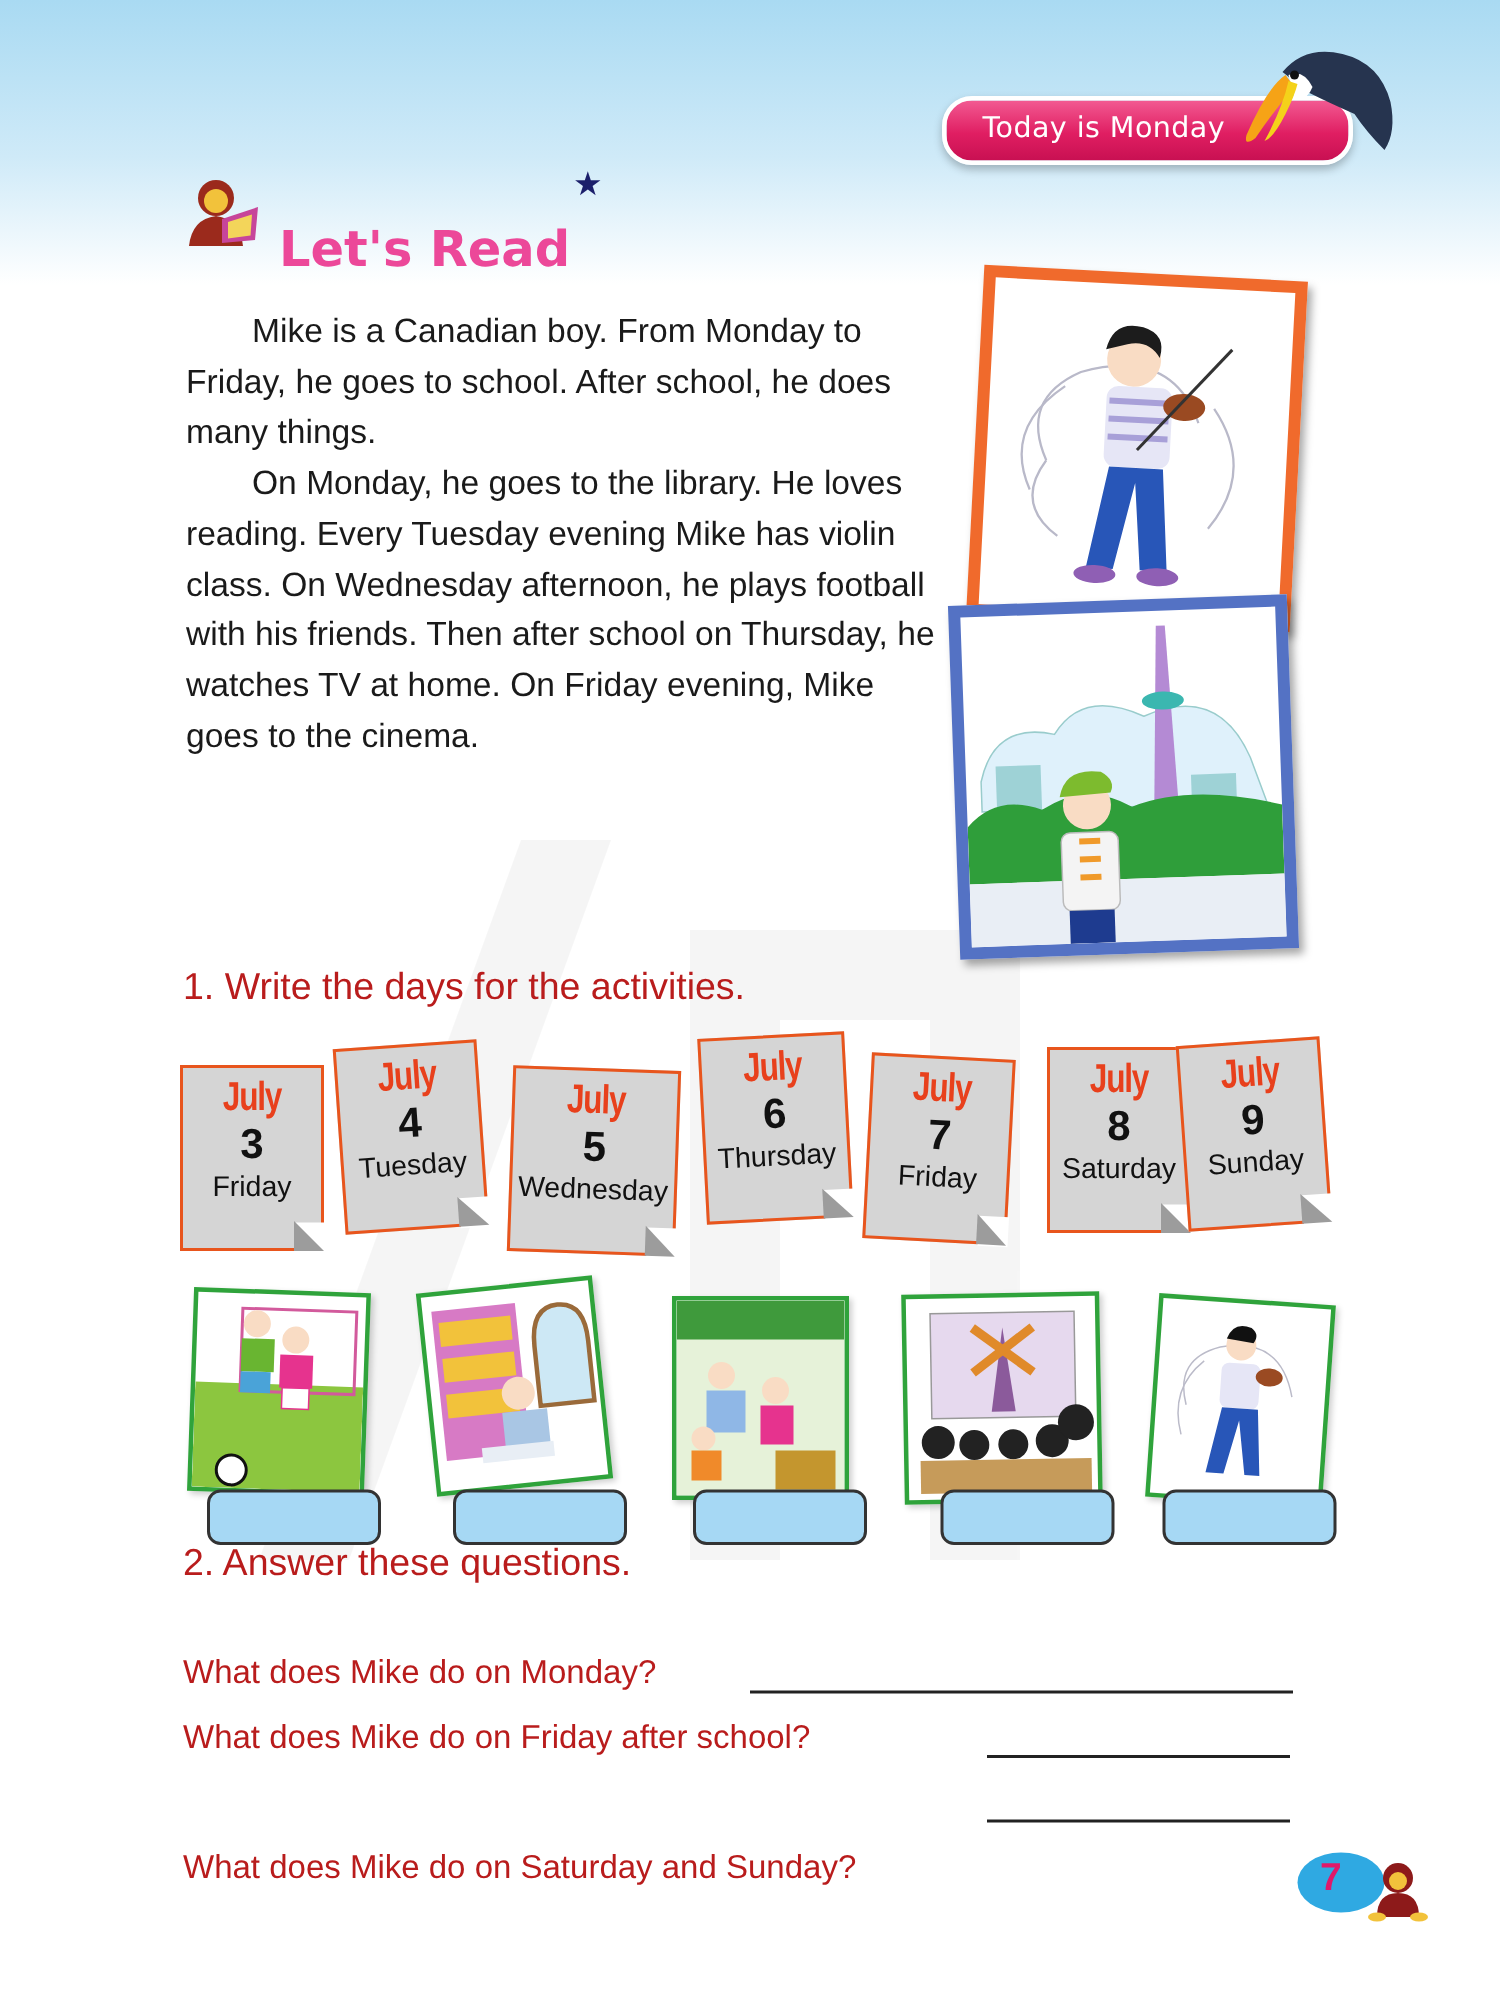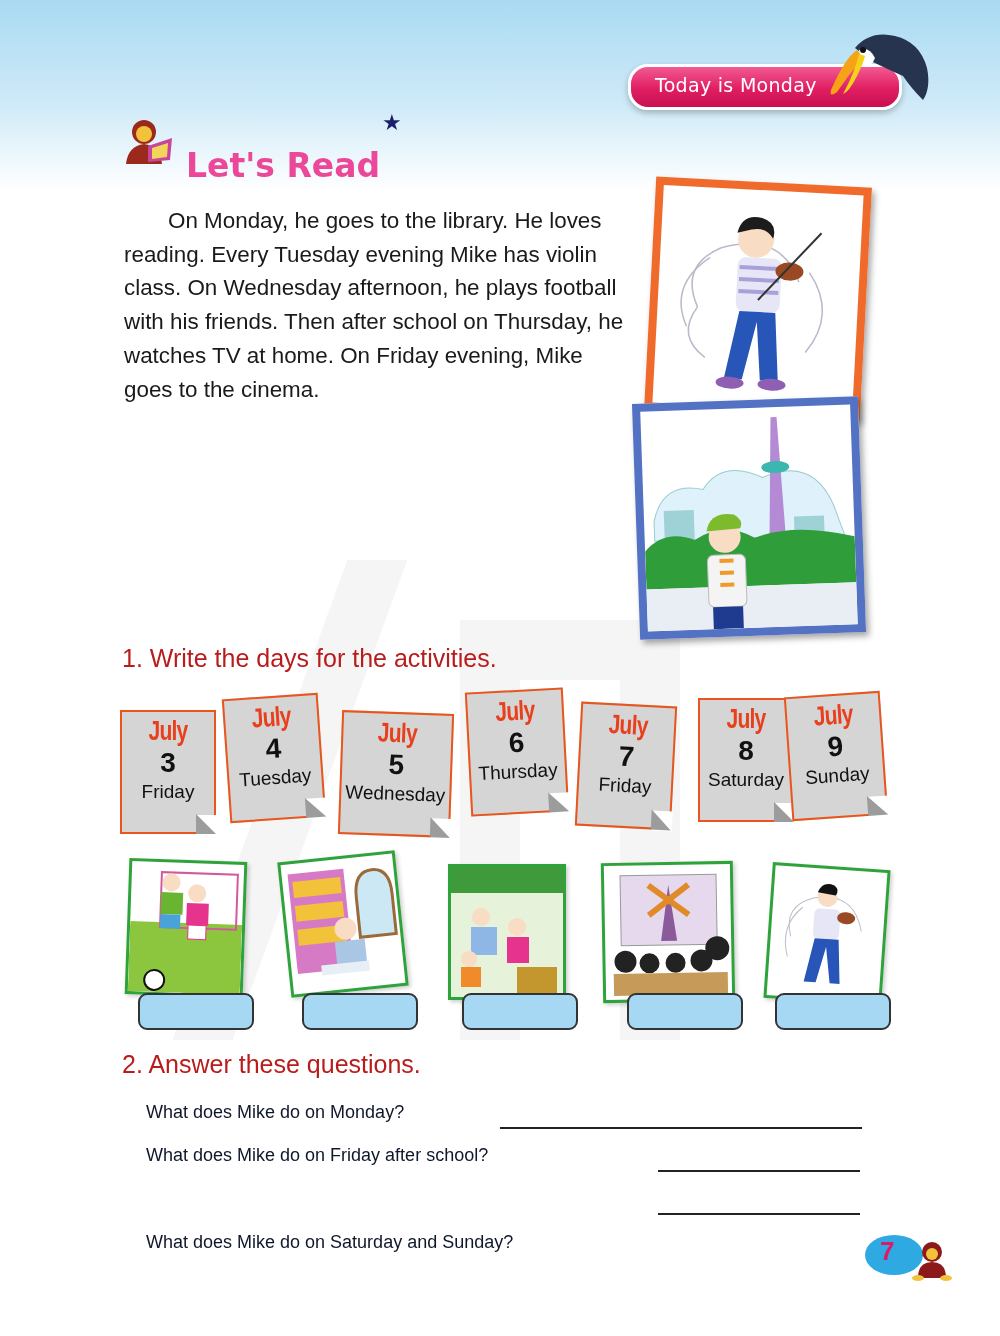--- a/index.html
+++ b/index.html
@@ -19,33 +19,33 @@
   
   .story{position:absolute;left:124px;top:204px;width:510px;font-size:22.4px;line-height:33.7px;color:#1a1a1a;}
   .story p{margin:0;text-indent:44px;}
   
   .pic{position:absolute;background:#fff;box-shadow:3px 4px 6px rgba(0,0,0,0.35);}
   .pic-violin{left:650px;top:182px;width:200px;height:218px;border:8px solid #f06a2c;transform:rotate(3deg);}
   .pic-tower{left:636px;top:400px;width:210px;height:220px;border:8px solid #5472c4;transform:rotate(-2deg);}
   
   .heading{position:absolute;left:122px;font-size:25px;color:#b91c1c;}
   .h1{top:644px;}
-  .h2{top:1050px;}
+  .h2{top:1028px;}
   
   .cal{position:absolute;width:92px;height:120px;background:#d5d5d5;border:2px solid #e8551d;text-align:center;}
   .cal .month{display:block;margin-top:4px;font-family:"Liberation Sans",sans-serif;font-weight:bold;font-size:27px;color:#e8401c;transform:scaleX(0.78);letter-spacing:-1px;}
   .cal .daynum{display:block;margin-top:0;font-weight:bold;font-size:28px;color:#111;}
   .cal .dayname{display:block;margin-top:2px;font-size:19px;color:#111;white-space:nowrap;}
   .cal .curl{position:absolute;right:-2px;bottom:-2px;width:0;height:0;border-left:20px solid #9c9c9c;border-top:20px solid transparent;}
   .cal .curl-bg{position:absolute;right:-3px;bottom:-3px;width:20px;height:20px;background:#fff;}
   
   .act{position:absolute;width:112px;height:130px;background:#fff;border:3px solid #2fa33b;box-shadow:2px 2px 4px rgba(0,0,0,0.2);overflow:hidden;}
   .answer-box{position:absolute;width:112px;height:33px;border-radius:9px;background:#a6d8f4;border:2px solid #333;}
   
-  .q{position:absolute;left:122px;font-size:18px;color:#0f172a;white-space:nowrap;margin-left:24px;}
+  .q{position:absolute;left:122px;font-size:22px;color:#b91c1c;white-space:nowrap;}
   .qline{position:absolute;border-bottom:2px solid #222;height:0;}
   
   .page-oval{position:absolute;left:865px;top:1235px;width:58px;height:40px;border-radius:50%;background:#2fa9e2;}
   .page-num{position:absolute;left:880px;top:1236px;font-weight:bold;font-size:26px;color:#e0186a;}
   .monkey-sit{position:absolute;left:912px;top:1240px;width:40px;height:42px;}
 </style>
 </head>
 <body>
 
 <div class="top-gradient"></div>
@@ -74,20 +74,21 @@
     <circle cx="22" cy="18" r="8" fill="#f2c23b"></circle>
     <path d="M4 48 Q6 30 22 28 Q38 30 40 48 Z" fill="#9b2a1c"></path>
     <path d="M26 30 L50 22 L48 44 L26 46 Z" fill="#c7459a"></path>
     <path d="M30 32 L46 27 L45 41 L30 43 Z" fill="#f3d55a"></path>
   </svg>
   <div class="title">Let's Read</div>
   <div class="star">★</div>
 </div>
 
 <div class="story">
+  <p>Mike is a Canadian boy. From Monday to Friday, he goes to school. After school, he does many things.</p>
   <p>On Monday, he goes to the library. He loves reading. Every Tuesday evening Mike has violin class. On Wednesday afternoon, he plays football with his friends. Then after school on Thursday, he watches TV at home. On Friday evening, Mike goes to the cinema.</p>
 </div>
 
 <div class="pic pic-violin">
   <svg width="200" height="218" viewBox="0 0 200 218">
     <g fill="none" stroke="#b9b9c9" stroke-width="1.5">
       <path d="M40 120 Q20 80 60 60 Q120 40 140 90"></path>
         <path d="M30 140 Q10 100 50 70"></path>
       <path d="M150 160 Q180 120 150 80"></path>
         <path d="M50 170 Q20 150 40 120"></path>

